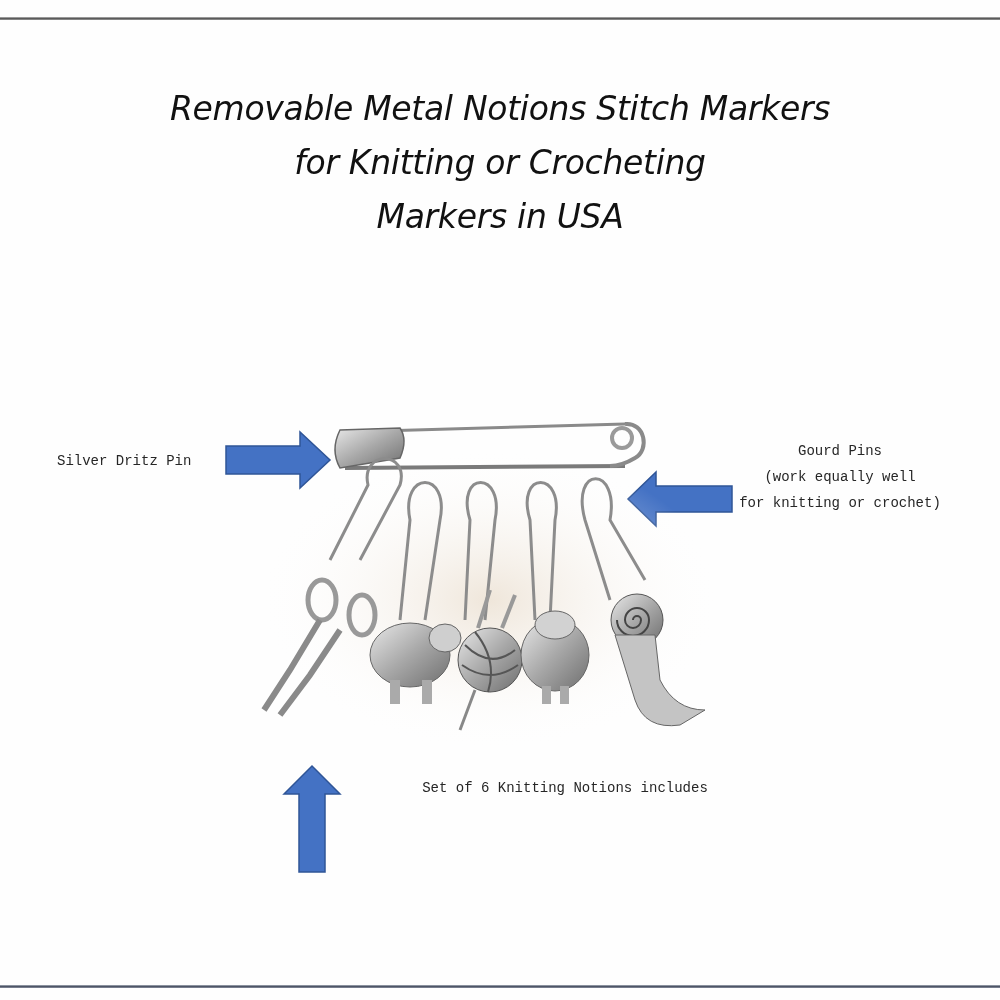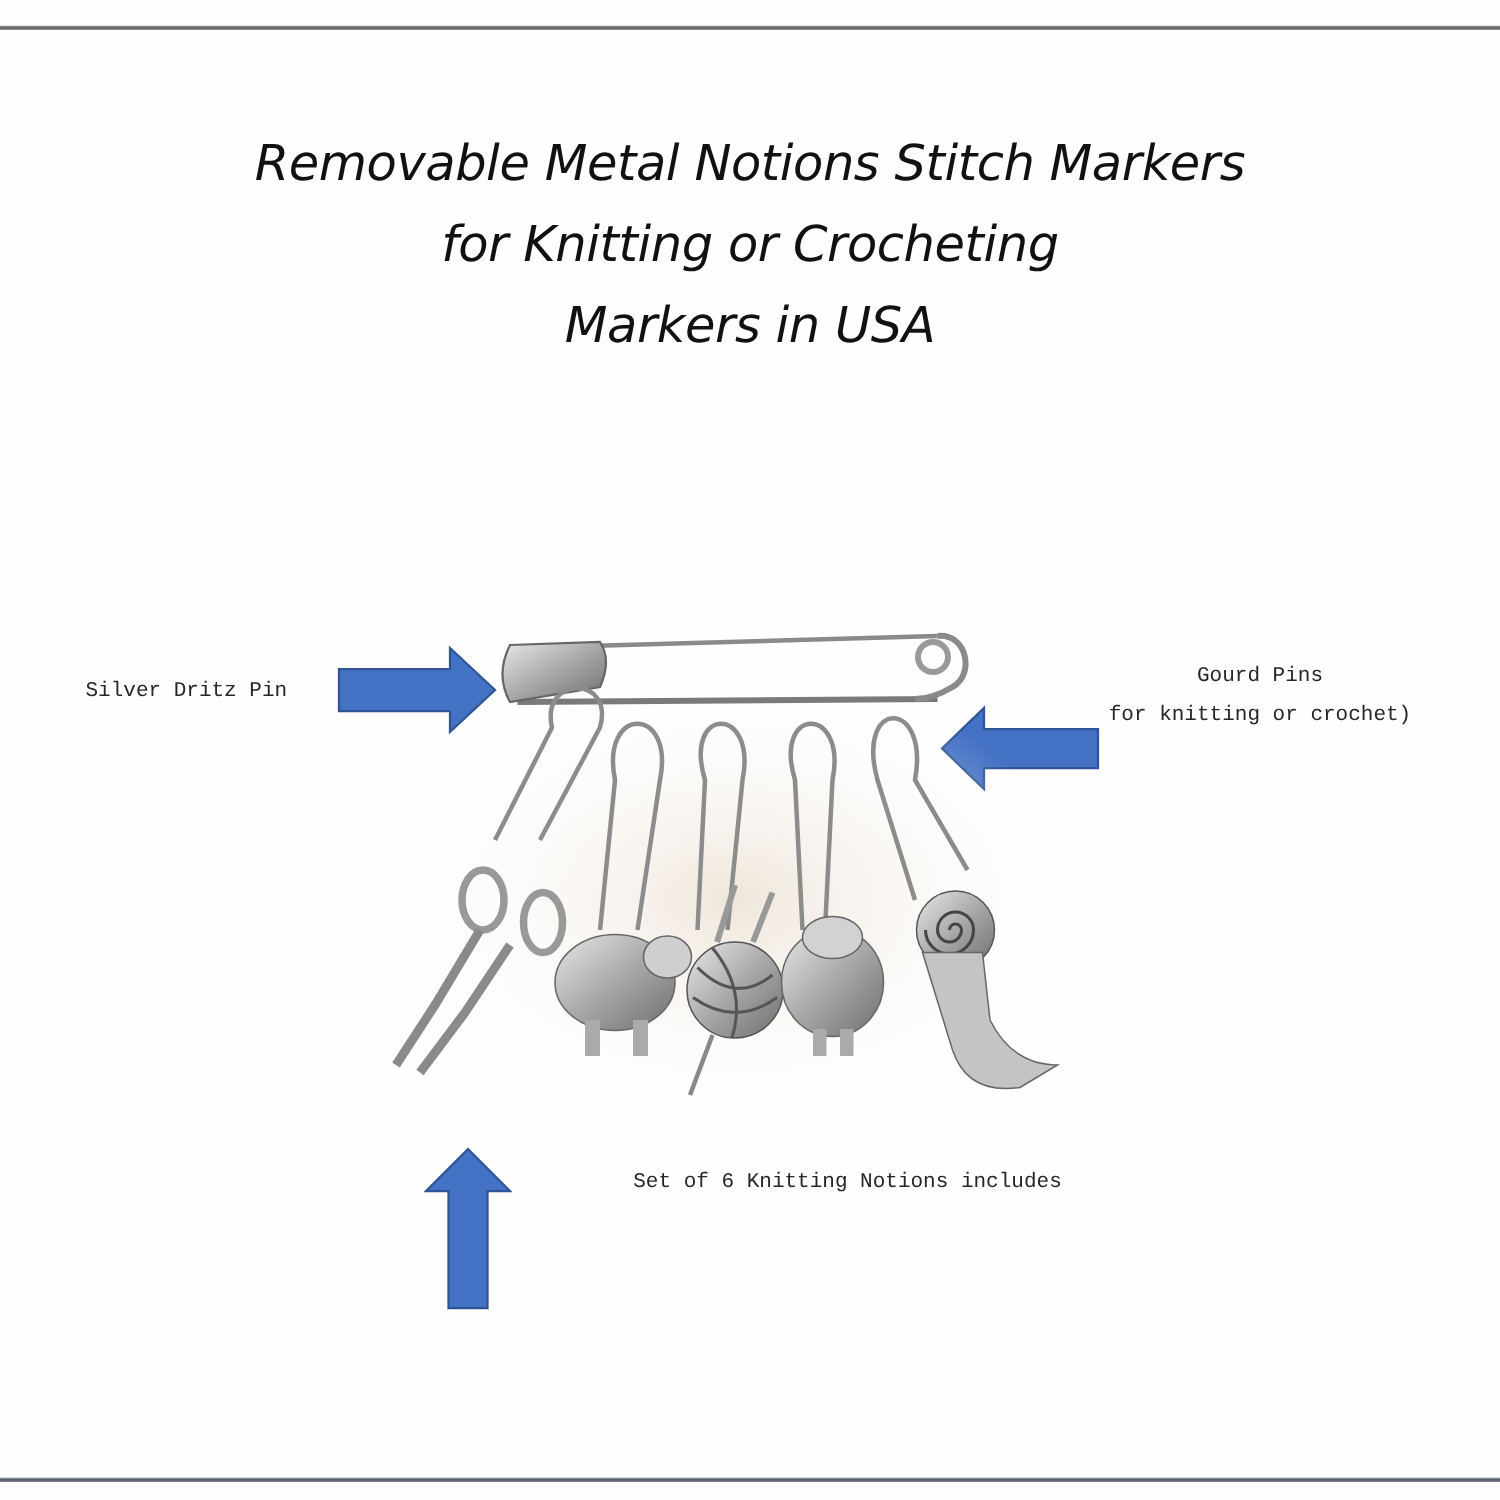--- a/index.html
+++ b/index.html
@@ -49,20 +49,21 @@
 </div>
 <svg class="arrow arr-right" width="110" height="60" viewBox="0 0 110 60">
   <polygon points="2,16 76,16 76,2 106,30 76,58 76,44 2,44" fill="#4472c4" stroke="#2f5597" stroke-width="1.5"></polygon>
 </svg>
 
 <svg class="arrow arr-left" width="112" height="58" viewBox="0 0 112 58">
   <polygon points="108,16 32,16 32,2 4,29 32,56 32,42 108,42" fill="#4472c4" stroke="#2f5597" stroke-width="1.5"></polygon>
 </svg>
 <div class="label lbl-gourd">
   <div>Gourd Pins</div>
+  <div>(work equally well</div>
   <div>for knitting or crochet)</div>
 </div>
 
 <svg class="arrow arr-up" width="60" height="112" viewBox="0 0 60 112">
   <polygon points="2,30 30,2 58,30 43,30 43,108 17,108 17,30" fill="#4472c4" stroke="#2f5597" stroke-width="1.5"></polygon>
 </svg>
 <div class="label lbl-set">
   <div>Set of 6 Knitting Notions includes</div>
 </div>
 

